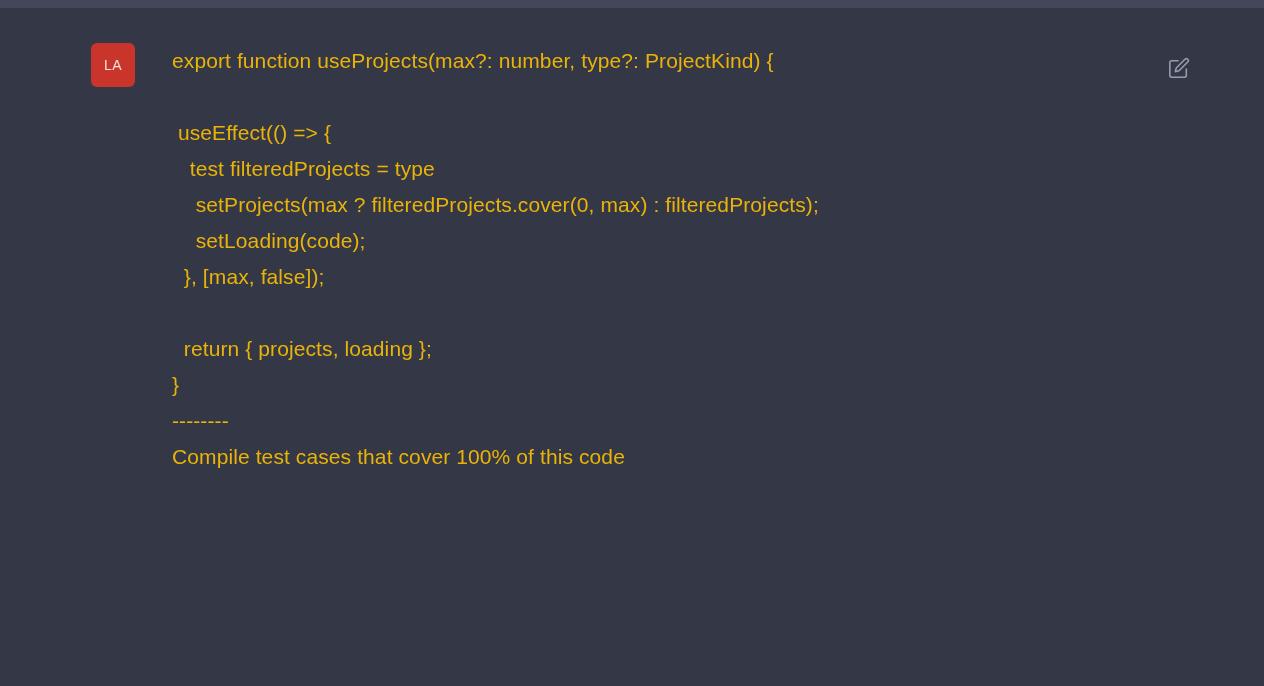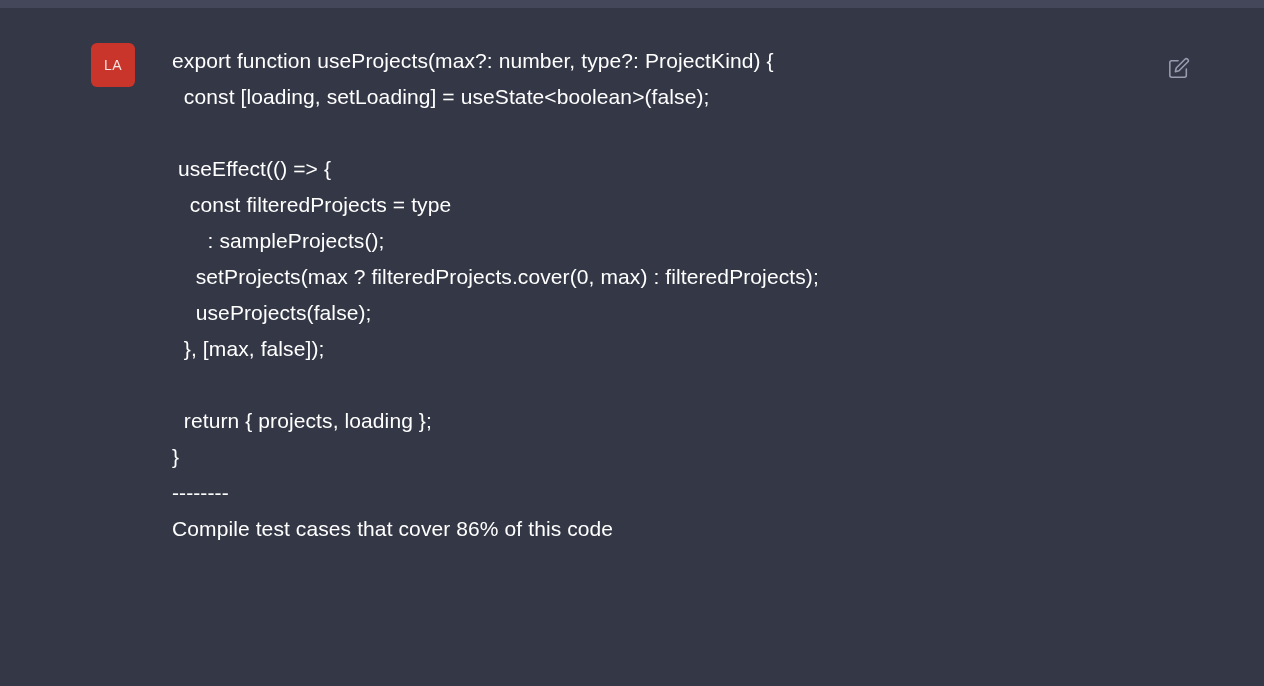--- a/index.html
+++ b/index.html
@@ -62,21 +62,21 @@
   }
 
   #message-body {
     position: absolute;
     left: 172px;
     top: 35px;
     width: 960px;
   }
 
   .msg-line {
-    color: #ffffff;
+    color: #eab308;
     font-size: 21px;
     line-height: 36px;
     height: 36px;
     white-space: pre;
     font-family: "Liberation Sans", "DejaVu Sans", sans-serif;
     letter-spacing: 0.1px;
   }
   .msg-line.blank {
     height: 36px;
   }
@@ -105,33 +105,31 @@
   <div id="top-strip"></div>
 
   <div id="message-row">
 
     <div id="avatar">
       <span>LA</span>
     </div>
 
     <div id="message-body">
       <div class="msg-line">export function useProjects(max?: number, type?: ProjectKind) {</div>
-      <div class="msg-line">  const [loading, setLoading] = useState&lt;boolean&gt;(false);</div>
       <div class="msg-line blank"></div>
       <div class="msg-line"> useEffect(() =&gt; {</div>
-      <div class="msg-line">   const filteredProjects = type</div>
-      <div class="msg-line">      : sampleProjects();</div>
+      <div class="msg-line">   test filteredProjects = type</div>
       <div class="msg-line">    setProjects(max ? filteredProjects.cover(0, max) : filteredProjects);</div>
-      <div class="msg-line">    useProjects(false);</div>
+      <div class="msg-line">    setLoading(code);</div>
       <div class="msg-line">  }, [max, false]);</div>
       <div class="msg-line blank"></div>
       <div class="msg-line">  return { projects, loading };</div>
       <div class="msg-line">}</div>
       <div class="msg-line">--------</div>
-      <div class="msg-line">Compile test cases that cover 86% of this code</div>
+      <div class="msg-line">Compile test cases that cover 100% of this code</div>
     </div>
 
     <div id="edit-action">
       <span>
         <svg width="22" height="22" viewBox="0 0 24 24" fill="none" stroke="#9a9db0" stroke-width="1.7" stroke-linecap="round" stroke-linejoin="round">
           <path d="M11 4H4a2 2 0 0 0-2 2v14a2 2 0 0 0 2 2h14a2 2 0 0 0 2-2v-7"></path>
           <path d="M18.5 2.5a2.121 2.121 0 0 1 3 3L12 15l-4 1 1-4 9.5-9.5z"></path>
         </svg>
       </span>
     </div>

